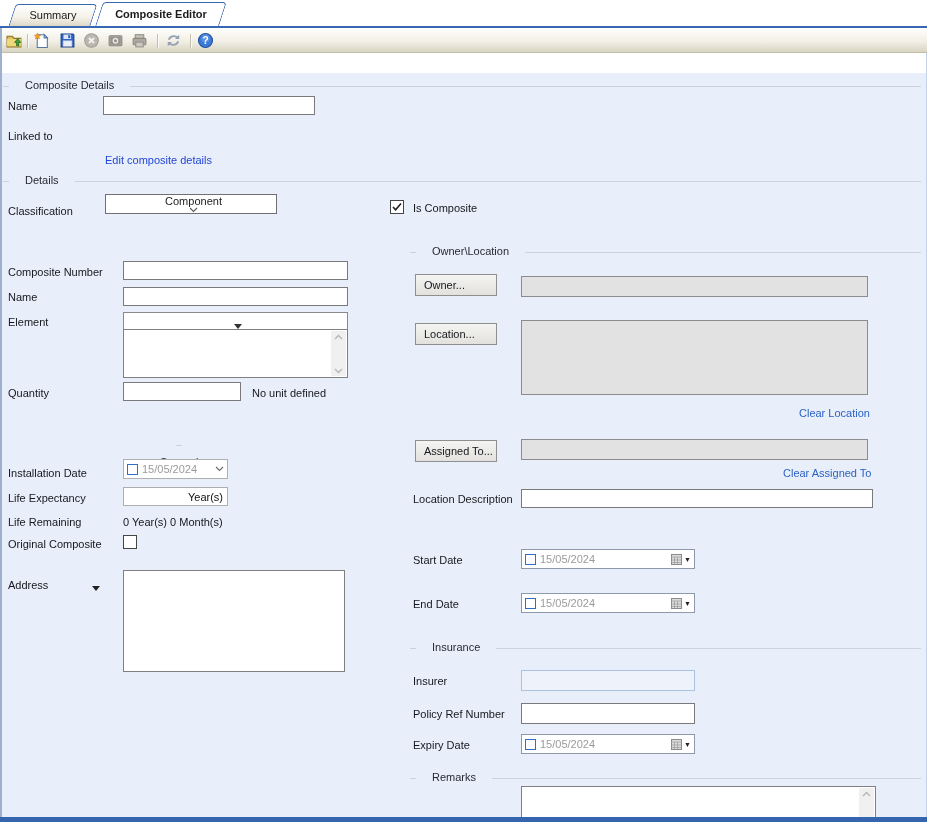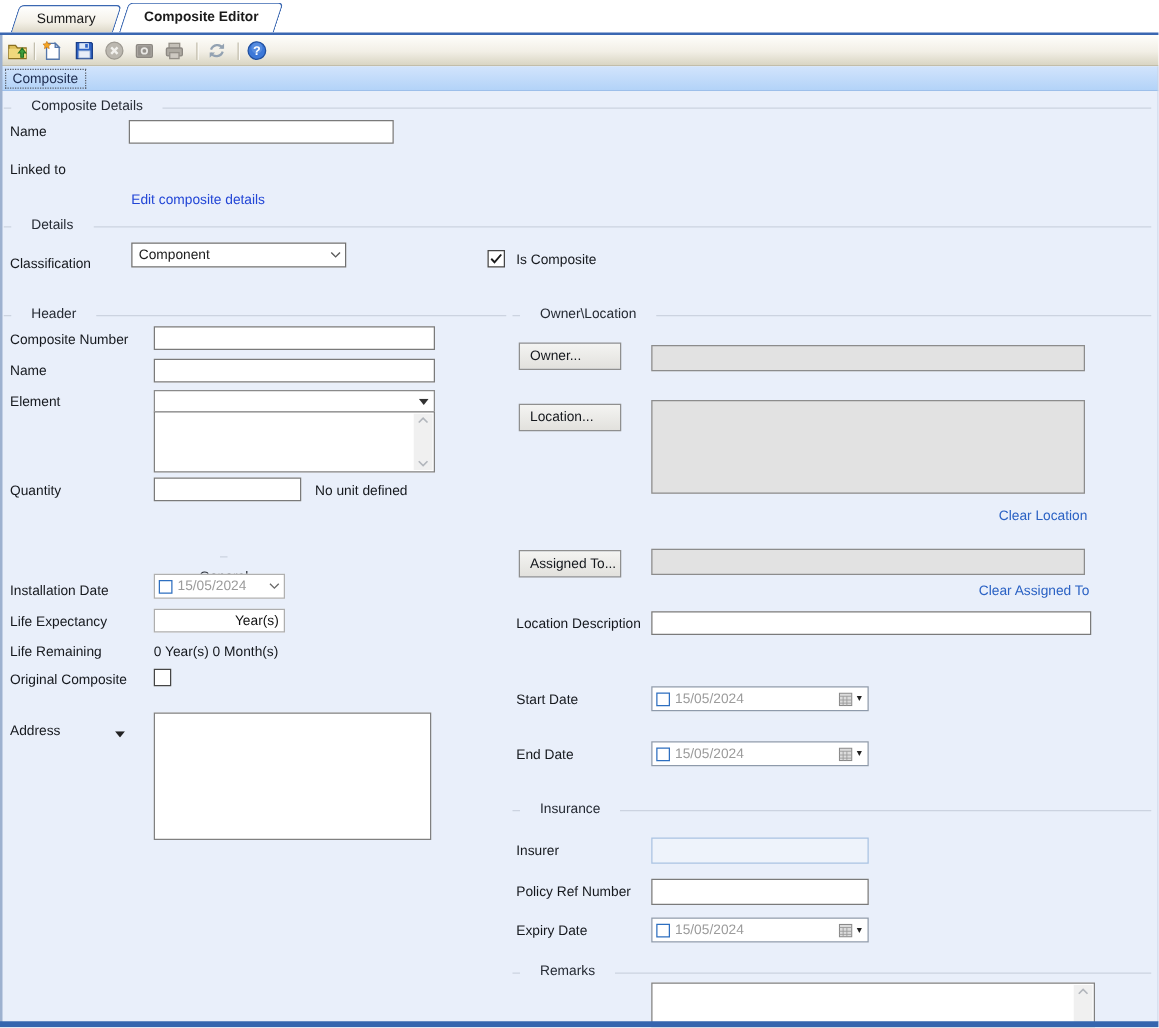--- a/index.html
+++ b/index.html
@@ -41,21 +41,21 @@
   .lbl{position:absolute;color:#15181d;white-space:nowrap;}
   .stat{position:absolute;color:#15181d;white-space:nowrap;}
   .inp{position:absolute;background:#fff;border:1px solid #7a7a7a;font-family:"Liberation Sans",sans-serif;font-size:11px;padding:1px 4px;color:#111;}
   .inp.lightb{border-color:#aeaeae;padding-left:36px;}
   .gray{background:#e2e2e2;border:1px solid #8c8c8c;}
   .link{position:absolute;color:#2145d6;cursor:pointer;white-space:nowrap;}
   .link2{color:#2b62c4;}
 
   .btn{position:absolute;background:linear-gradient(#f4f4f2,#e2e1dd);border:1px solid #8f8f8f;display:flex;align-items:center;padding-left:8px;font-size:11px;color:#15181d;cursor:pointer;}
 
-  .combo{position:absolute;background:#fff;border:1px solid #707070;display:flex;align-items:center;padding-left:5px;}
+  .combo{position:absolute;background:#fff;border:1px solid #707070;display:flex;align-items:center;padding-left:5px;flex-direction:column;}
   .combo .cv{flex:1;}
   .combo .chev{width:16px;display:flex;justify-content:center;}
 
   .cb{position:absolute;background:#fff;border:1px solid #454545;}
   .cb.checked svg{position:absolute;left:0px;top:0px;}
 
   .dp{position:absolute;background:#fff;border:1px solid #a9b4c4;display:flex;align-items:center;padding:0 3px;}
   .dp .dcb{width:11px;height:11px;border:1px solid #2e6fc0;background:#fff;margin-right:4px;flex:none;}
   .dp .dtext{color:#9b9b9b;flex:1;}
   .dp .cal{flex:none;margin-right:2px;display:flex;}
@@ -139,39 +139,31 @@
     <div class="tsep" style="left:190px;"></div>
     <div class="tbtn" style="left:195px;">
       <svg width="17" height="17" viewBox="0 0 16 16">
           <circle cx="8" cy="8" r="6.6" fill="#3c78d8" stroke="#2050a0"></circle>
           <circle cx="8" cy="6" r="4.2" fill="#6b9ce6" opacity=".55"></circle>
           <text x="8" y="11.6" text-anchor="middle" font-size="9.5" font-family="Liberation Sans,sans-serif" font-weight="bold" fill="#ffffff">?</text>
         </svg>
     </div>
   </div>
 
-  <div class="substrip">
-    <div class="subtab">Composite</div>
-  </div>
 
   <div class="content"></div>
 
   <div class="grp" style="left:3px;top:81px;width:918px;">
     <span class="stub"></span>
       <span class="gt">Composite Details</span>
       <span class="gl"></span>
   </div>
   <div class="grp" style="left:3px;top:176px;width:918px;">
     <span class="stub"></span>
       <span class="gt">Details</span>
-      <span class="gl"></span>
-  </div>
-  <div class="grp" style="left:3px;top:247px;width:402px;">
-    <span class="stub"></span>
-      <span class="gt">Header</span>
       <span class="gl"></span>
   </div>
   <div class="grp" style="left:410px;top:247px;width:511px;">
     <span class="stub"></span>
       <span class="gt">Owner\Location</span>
       <span class="gl"></span>
   </div>
   <div class="grp" style="left:2px;top:445px;width:354px;flex-direction:column;">
     <span class="stub"></span>
       <span class="gt">General</span>

